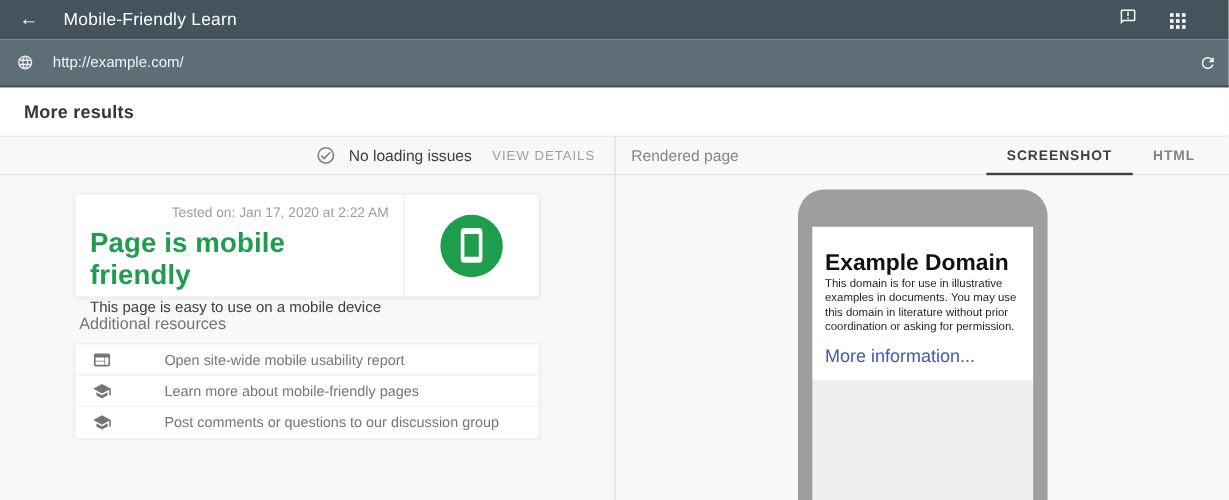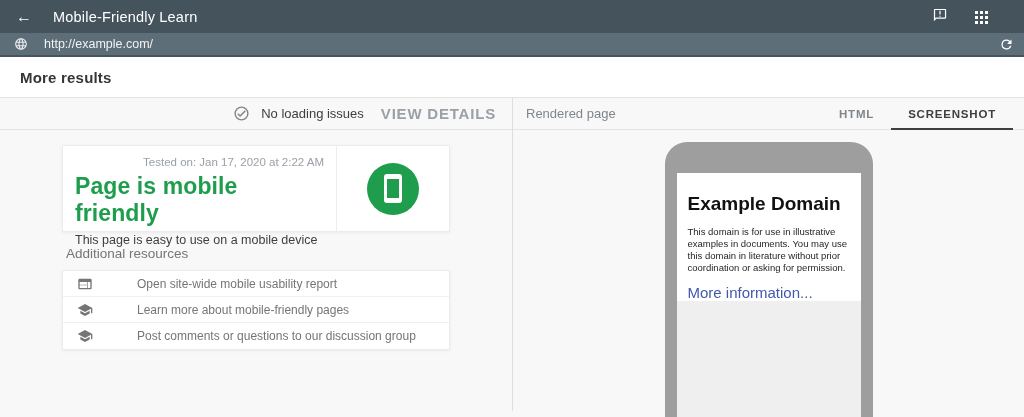--- a/index.html
+++ b/index.html
@@ -20,21 +20,21 @@
   .app-title { font-size: 14.5px; margin-left: 17px; letter-spacing: .2px; }
   .topbar .spacer { flex: 1; }
   .topbar-icon { width: 16px; height: 16px; cursor: pointer; }
   .feedback-wrap { margin-right: 27px; }
   .apps-wrap { margin-right: 36px; }
   .apps-grid { display: grid; grid-template-columns: repeat(3, 3px); grid-template-rows: repeat(3, 3px); gap: 2px; width: 13px; height: 13px; margin-top: 2px;}
   .apps-grid span { background: #fff; width: 3px; height: 3px; }
 
   
   .urlbar {
-    height: 24px; background: #5e6e79; border-bottom: 2px solid #46545e;
+    height: 40px; background: #5e6e79; border-bottom: 2px solid #46545e;
     display: flex; align-items: center; padding: 0 10px 0 14px;
   }
   .url-text { color: #f1f3f4; font-size: 12.5px; margin-left: 16px; flex: 1; }
   .reload-btn { width: 15px; height: 15px; cursor: pointer; }
 
   
   .results-bar {
     height: 41px; background: #fff; border-bottom: 1px solid #e3e3e3;
     display: flex; align-items: center; padding-left: 20px;
   }
@@ -45,21 +45,21 @@
   .left-panel { width: 513px; border-right: 1px solid #dedede; }
   .right-panel { flex: 1; }
 
   
   .status-row {
     height: 32px; border-bottom: 1px solid #e4e4e4;
     display: flex; align-items: center; padding: 0 16px; justify-content: flex-end;
   }
   .check-icon { width: 17px; height: 17px; }
   .status-label { font-size: 13px; color: #3c4043; margin-left: 11px; }
-  .view-details { font-size: 15px; color: #9aa0a6; letter-spacing: .8px; font-weight: 700; margin-left: 17px; cursor: pointer; }
+  .view-details { font-size: 11px; color: #9aa0a6; letter-spacing: .8px; font-weight: 400; margin-left: 17px; cursor: pointer; }
 
   
   .result-card {
     margin: 15px 0 0 62px; width: 388px; height: 87px;
     background: #fff; border: 1px solid #ececec;
     box-shadow: 0 1px 3px rgba(0,0,0,.06);
     display: flex;
   }
   .card-text { flex: 1; padding: 10px 12px; }
   .tested-on { font-size: 11.5px; color: #9aa0a6; text-align: right; }
@@ -109,21 +109,21 @@
   
   .phone-area { height: 281px; display: flex; justify-content: center; }
   .phone-frame {
     margin-top: 12px; width: 208px; height: 300px;
     background: #9e9e9e; border-radius: 22px 22px 0 0;
     padding: 31px 12px 0;
   }
   .phone-screen { width: 184px; height: 269px; background: #efefef; overflow: hidden; }
   .screen-white { background: #fff; height: 128px; padding: 20px 11px 0; }
   .ed-heading { font-size: 19px; font-weight: 700; color: #111; font-family: "Liberation Sans", sans-serif; }
-  .ed-body { font-size: 9.5px; line-height: 12px; color: #1f1f1f; margin-top: 11px; }
+  .ed-body { font-size: 9.5px; line-height: 12px; color: #1f1f1f; }
   .ed-link { display: inline-block; font-size: 15px; color: #4357ad; margin-top: 10px; cursor: pointer; text-decoration: none; }
 </style>
 </head>
 <body>
 
 <header class="topbar">
   <span class="back-btn">←</span>
   <span class="app-title">Mobile-Friendly Learn</span>
   <span class="spacer"></span>
   <span class="feedback-wrap">
@@ -204,22 +204,22 @@
             <path d="M5 13.18v4L12 21l7-3.82v-4L12 17l-7-3.82zM12 3 1 9l11 6 9-4.91V17h2V9L12 3z"></path>
           </svg>
         <span class="res-label">Post comments or questions to our discussion group</span>
       </div>
     </div>
   </section>
 
   <section class="right-panel">
     <div class="render-header">
       <span class="render-title">Rendered page</span>
+      <span class="tab active">SCREENSHOT</span>
       <span class="tab">HTML</span>
-      <span class="tab active">SCREENSHOT</span>
     </div>
 
     <div class="phone-area">
       <div class="phone-frame">
         <div class="phone-screen">
           <div class="screen-white">
             <div class="ed-heading">Example Domain</div>
             <div class="ed-body">This domain is for use in illustrative examples in documents. You may use this domain in literature without prior coordination or asking for permission.</div>
             <span class="ed-link">More information...</span>
           </div>

